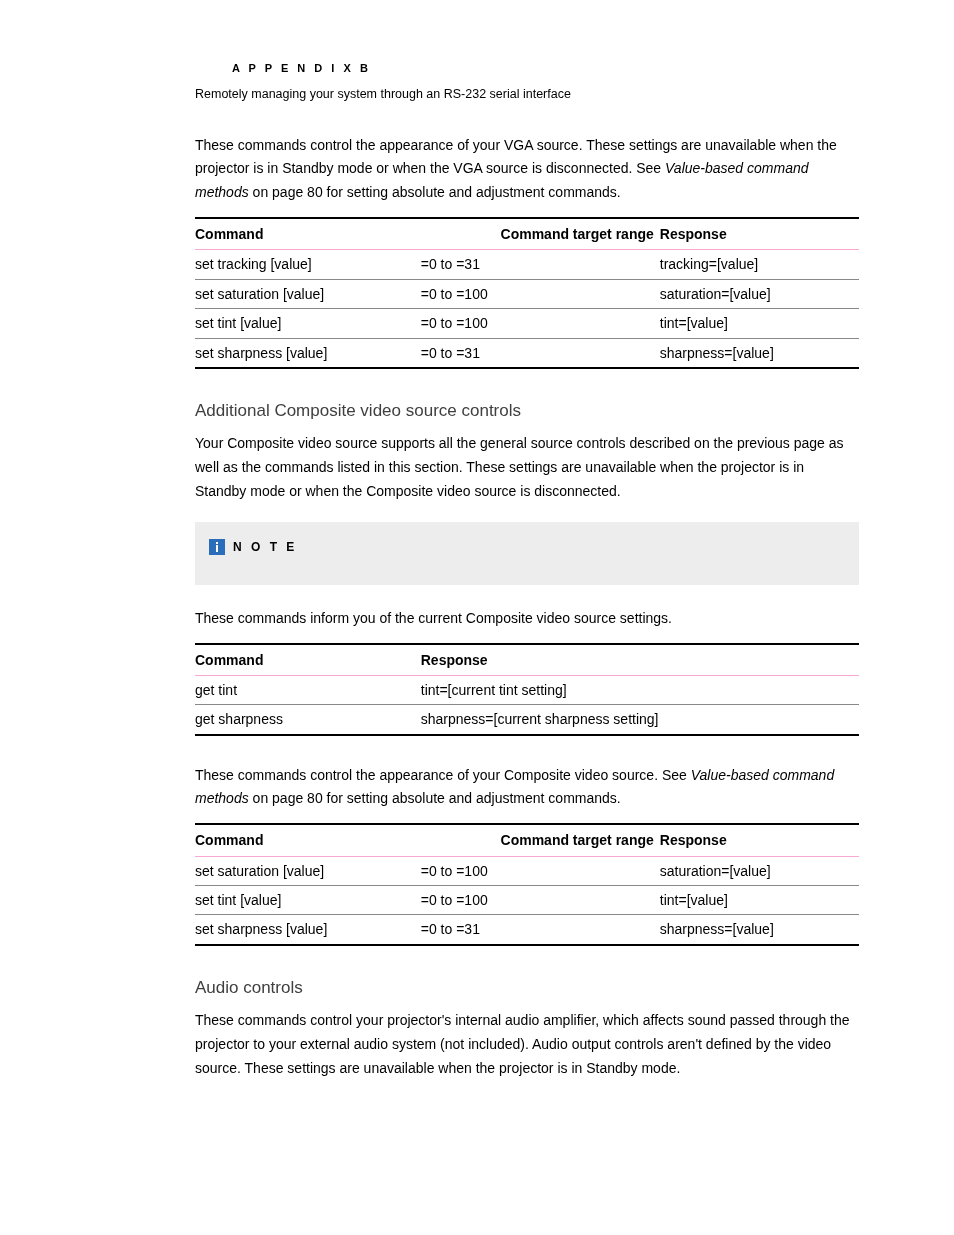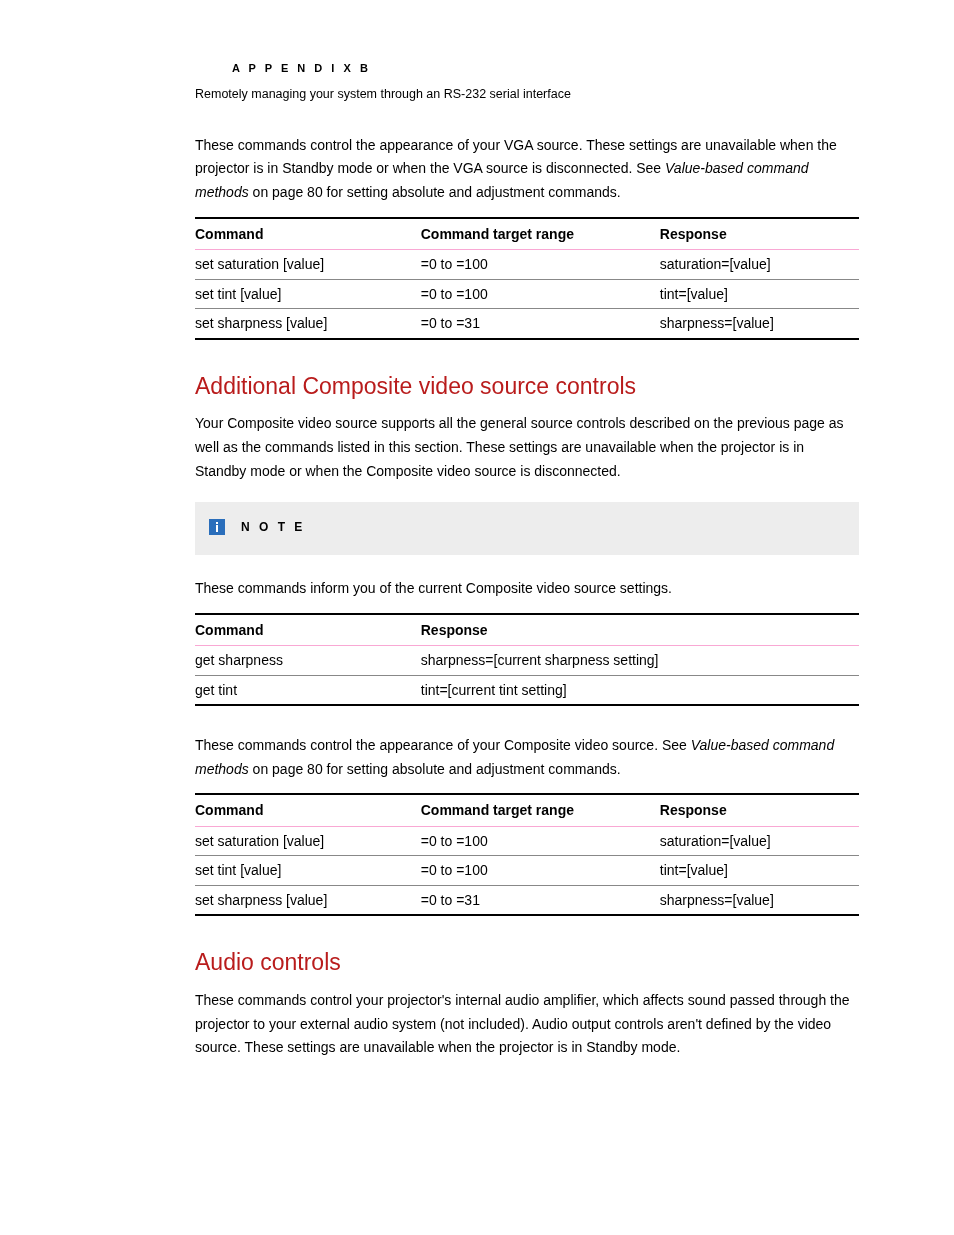--- a/index.html
+++ b/index.html
@@ -45,56 +45,57 @@
     }
     table td {
       padding: 3px 6px 3px 0;
       border-bottom: 1px solid #888;
       vertical-align: top;
     }
     table tr:last-child td {
       border-bottom: 2px solid #000;
     }
     h2.section {
-      color: #b91c1c;
+      color: #404040;
       font-weight: normal;
-      font-size: 23px;
+      font-size: 17px;
       margin-top: 18px;
       margin-bottom: 8px;
     }
     .note-box {
       background: #ededed;
       padding: 16px 14px 18px 14px;
       margin: 18px 0 22px 0;
     }
     .note-header {
       display: flex;
       align-items: center;
-      gap: 16px;
+      gap: 8px;
+      margin-bottom: 10px;
     }
     .note-icon {
       width: 16px;
       height: 16px;
       background: #2a6ebb;
       display: inline-flex;
       align-items: center;
       justify-content: center;
     }
     .note-icon svg { display: block; }
     .note-label {
       font-size: 12px;
       font-weight: bold;
       letter-spacing: 3px;
     }
     .note-body {
       font-size: 14px;
       line-height: 1.65;
     }
     .col-a { width: 34%; }
-    .col-b { width: 36%; }
+    .col-b { width: 36%; text-align: right; }
     .col-c { width: 30%; }
     .col-half-a { width: 34%; }
     .col-half-b { width: 66%; }
   </style>
 </head>
 <body>
 
 <div class="appendix-label">A P P E N D I X   B</div>
 <div class="subtitle">Remotely managing your system through an RS-232 serial interface</div>
 
@@ -104,20 +105,25 @@
 
 <table>
   <thead>
     <tr>
       <th class="col-a">Command</th>
       <th class="col-b">Command target range</th>
       <th class="col-c">Response</th>
     </tr>
   </thead>
   <tbody>
+    <tr>
+        <td>set tracking [value]</td>
+        <td>=0 to =31</td>
+        <td>tracking=[value]</td>
+      </tr>
     <tr>
         <td>set saturation [value]</td>
         <td>=0 to =100</td>
         <td>saturation=[value]</td>
       </tr>
     <tr>
         <td>set tint [value]</td>
         <td>=0 to =100</td>
         <td>tint=[value]</td>
       </tr>
@@ -149,26 +155,26 @@
 
 <table>
   <thead>
     <tr>
       <th class="col-half-a">Command</th>
       <th class="col-half-b">Response</th>
     </tr>
   </thead>
   <tbody>
     <tr>
+        <td>get tint</td>
+        <td>tint=[current tint setting]</td>
+      </tr>
+    <tr>
         <td>get sharpness</td>
         <td>sharpness=[current sharpness setting]</td>
-      </tr>
-    <tr>
-        <td>get tint</td>
-        <td>tint=[current tint setting]</td>
       </tr>
   </tbody>
 </table>
 
 <p class="para">
   <span>These commands control the appearance of your Composite video source. See </span><span class="italic">Value-based command methods</span><span> on page 80 for setting absolute and adjustment commands.</span>
 </p>
 
 <table>
   <thead>

